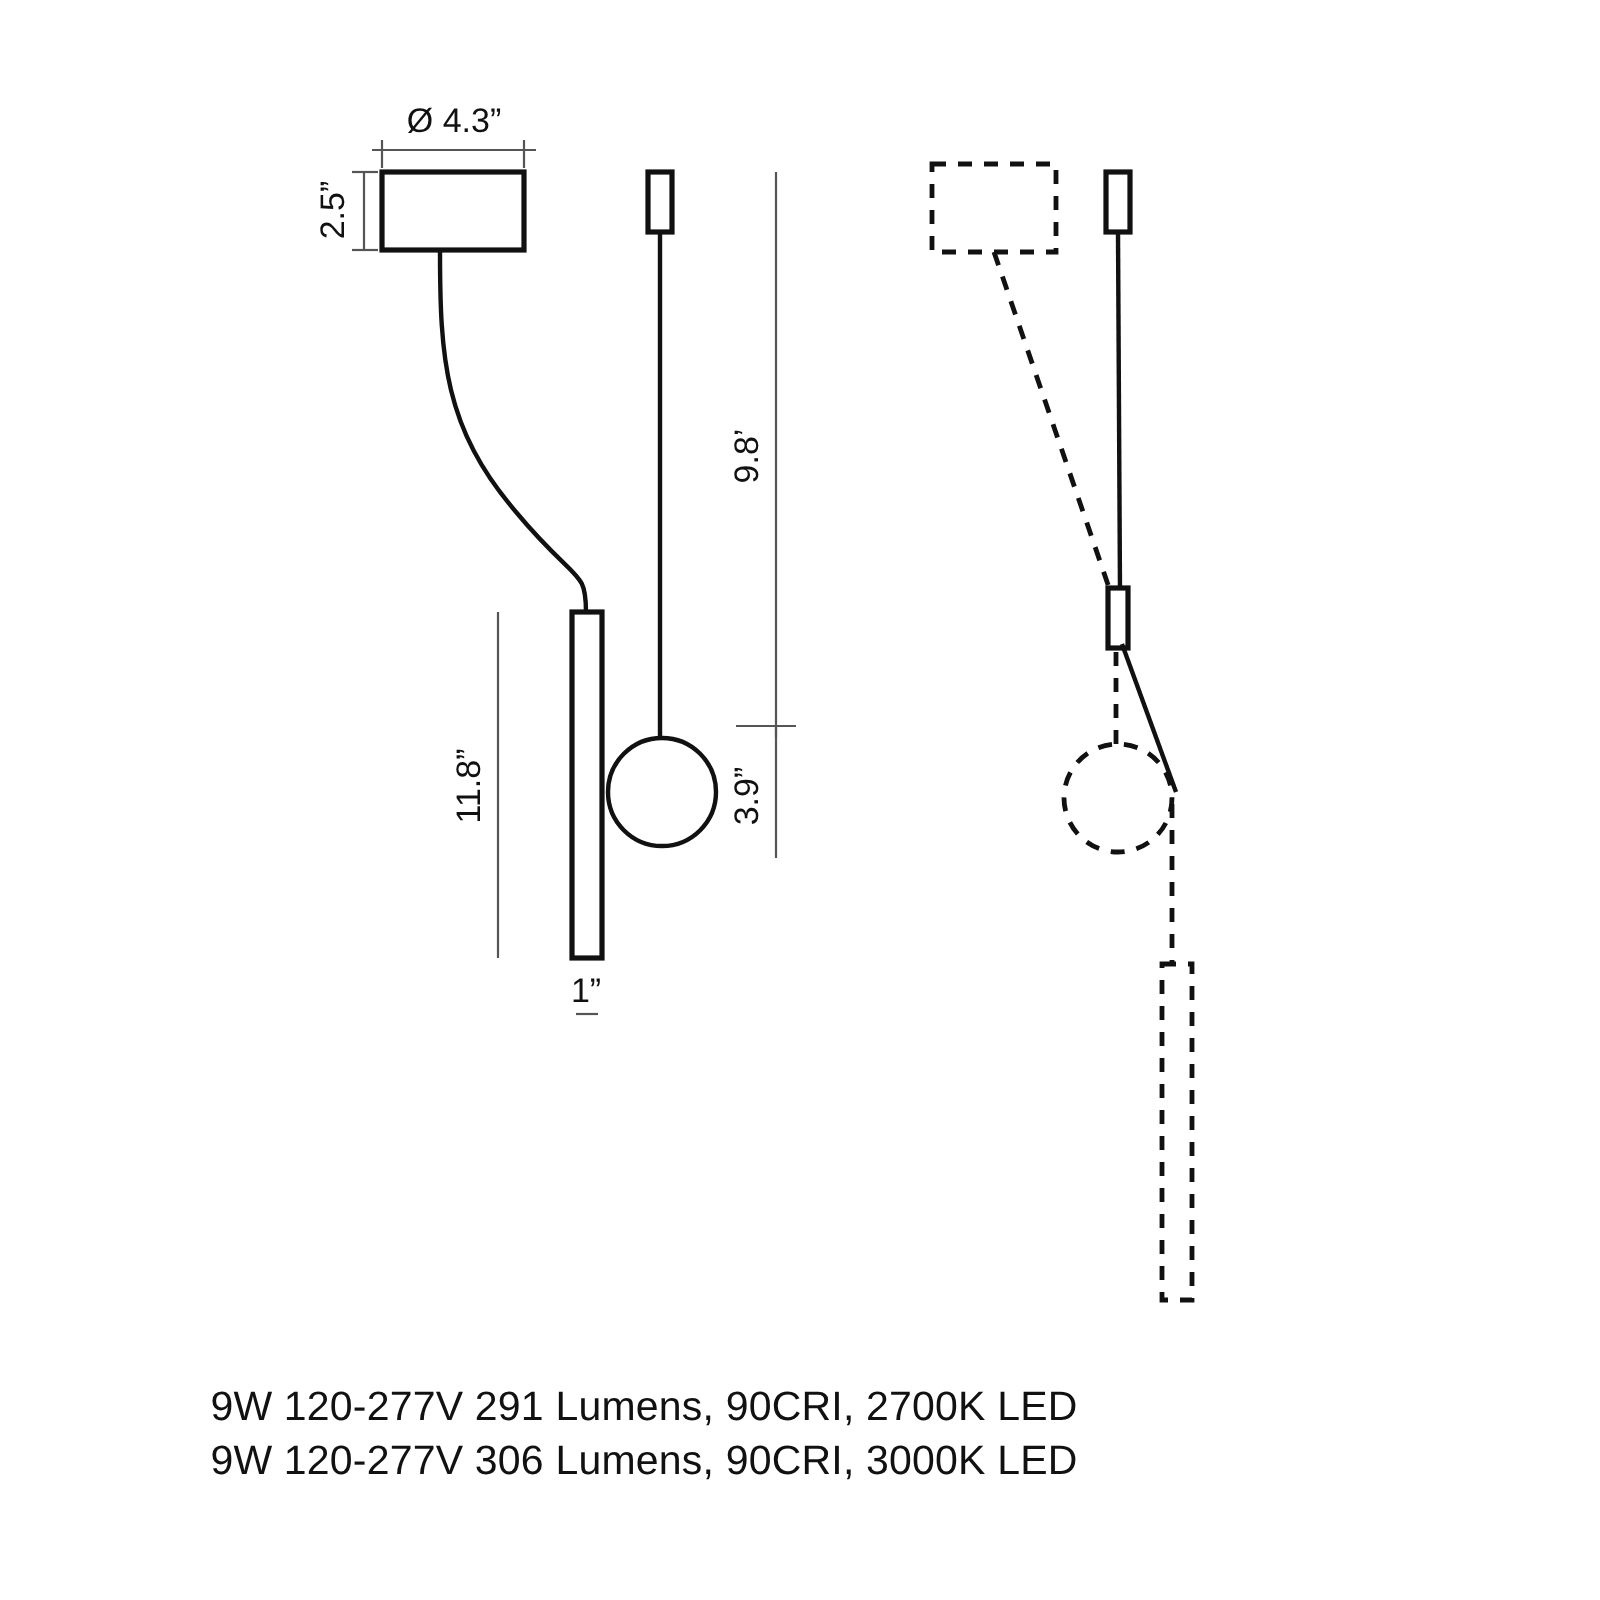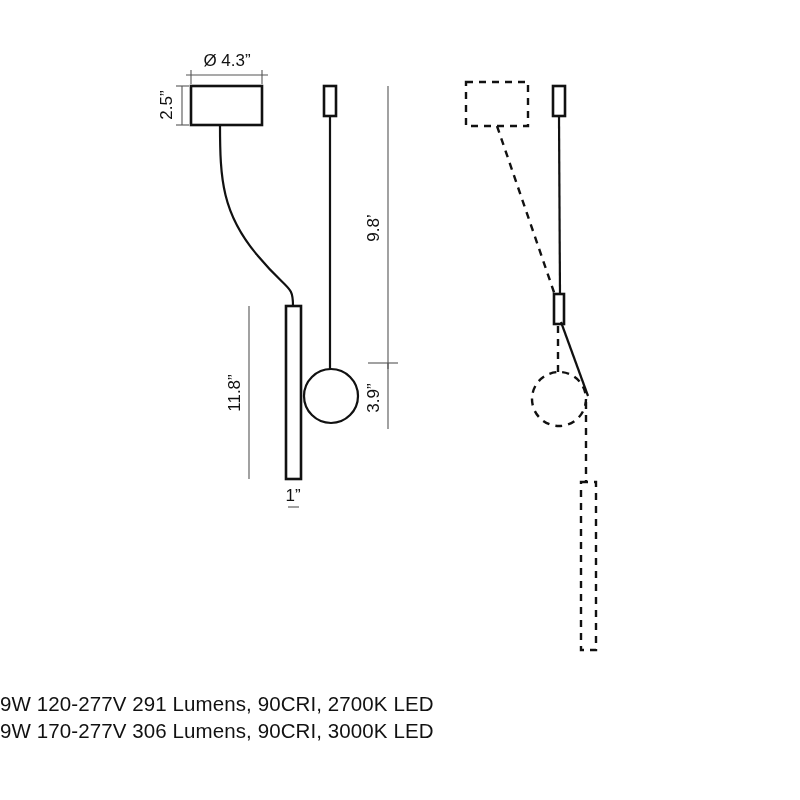--- a/index.html
+++ b/index.html
@@ -26,21 +26,21 @@
   svg#technical-drawing {
     display: block;
     width: 800px;
     height: 800px;
   }
   .spec-block {
     position: absolute;
     left: 0;
     top: 686px;
     width: 644px;
-    text-align: left;
+    text-align: center;
   }
   .spec-line {
     font-family: "Liberation Sans", sans-serif;
     font-size: 20.5px;
     line-height: 27px;
     letter-spacing: 0.1px;
     color: #111111;
     white-space: pre;
   }
   
@@ -176,16 +176,16 @@
 
       <path class="ghost" d="M 586 398 L 586 478"></path>
 
       <rect class="ghost-rect" x="581" y="478" width="15" height="168"></rect>
     </g>
 
   </svg>
 
   <div class="spec-block">
     <div class="spec-line">9W 120-277V 291 Lumens, 90CRI, 2700K LED</div>
-    <div class="spec-line">9W 170-277V 306 Lumens, 90CRI, 3000K LED</div>
+    <div class="spec-line">9W 120-277V 306 Lumens, 90CRI, 3000K LED</div>
   </div>
 
 </div>
 
 </body></html>

